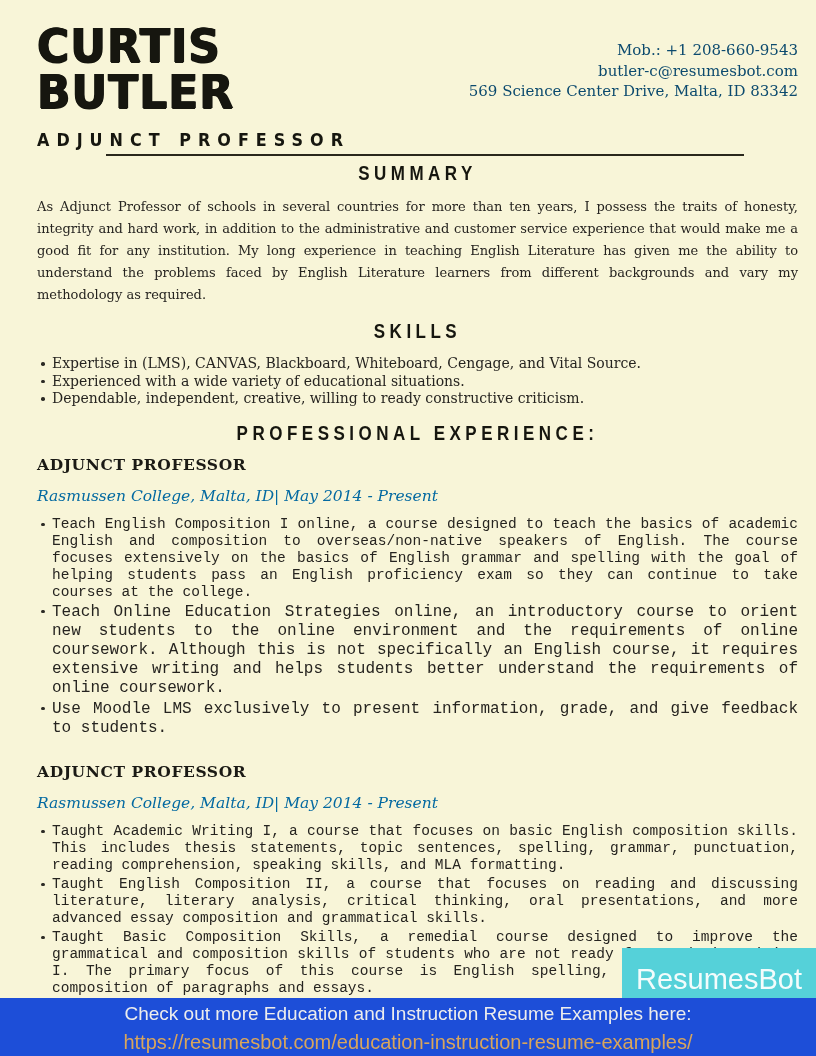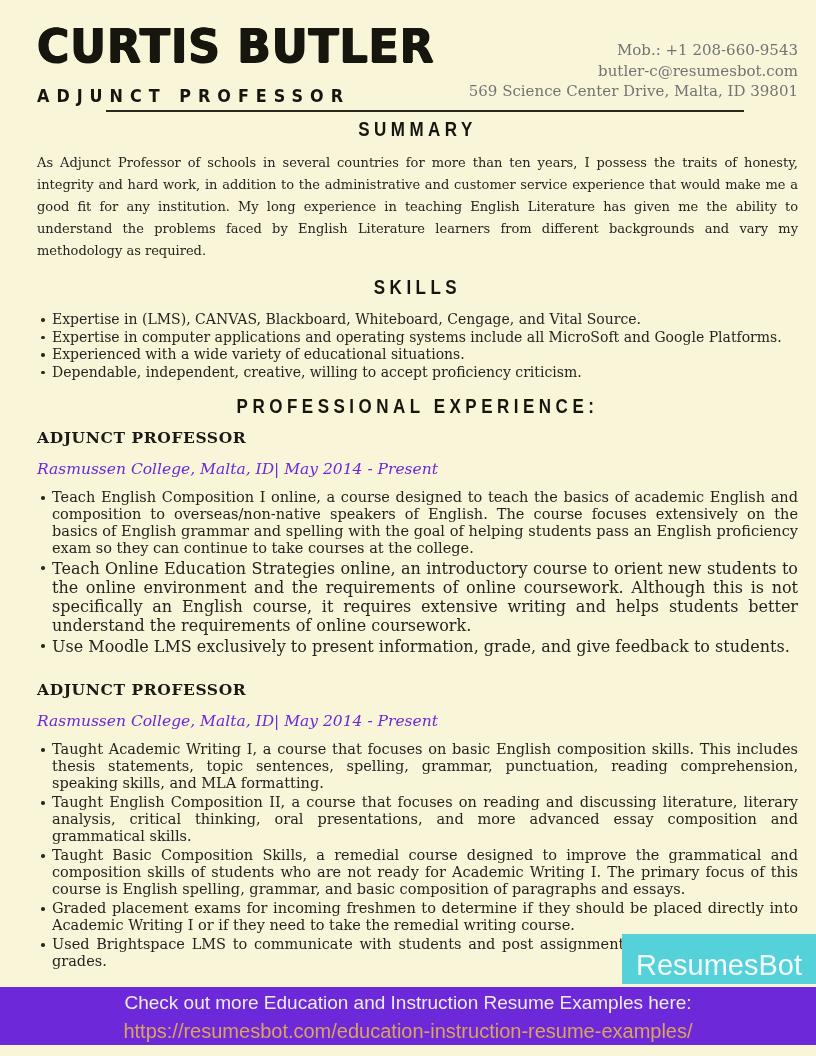--- a/index.html
+++ b/index.html
@@ -17,20 +17,21 @@
     font-family: "DejaVu Serif", serif;
     color: #262420;
     box-sizing: border-box;
     padding: 24px 18px 0 37px;
   }
   
   header {
     display: flex;
     justify-content: space-between;
     align-items: flex-start;
+    gap: 44px;
   }
   .name {
     margin: 0;
     font-family: "DejaVu Sans", sans-serif;
     font-weight: bold;
     font-size: 44px;
     line-height: 44px;
     letter-spacing: 1px;
     color: #16160f;
     transform: scaleY(1.04);
@@ -45,21 +46,21 @@
     letter-spacing: 7px;
     color: #16160f;
     transform: scaleY(1.15);
     transform-origin: left top;
   }
   .contact {
     margin-top: 16px;
     text-align: right;
     font-size: 15px;
     line-height: 20.5px;
-    color: #737373;
+    color: #0c4a6e;
     white-space: nowrap;
   }
   .divider {
     margin: 6px 54px 0 69px;
     border-top: 2.5px solid #2a281c;
   }
   
   h2.section-heading {
     margin: 8px 0 0 0;
     text-align: center;
@@ -107,56 +108,56 @@
     margin: 11px 0 0 0;
     font-size: 15.5px;
     font-weight: bold;
     letter-spacing: 0.6px;
     color: #1b1a15;
   }
   .job-meta {
     margin-top: 13px;
     font-style: italic;
     font-size: 15.5px;
-    color: #6d28d9;
+    color: #0369a1;
   }
   .job ul.bullets { margin-top: 11px; }
-  .job ul.bullets li { margin-top: 2px; font-size: 14.5px; line-height: 17px; }
+  .job ul.bullets li { margin-top: 2px; font-size: 14.5px; line-height: 17px; font-family: Liberation Mono, monospace; }
   #jobs .job:first-child ul.bullets li:nth-child(2),
   #jobs .job:first-child ul.bullets li:nth-child(3) {
     font-size: 16px;
     line-height: 19px;
   }
   
   .badge {
     position: absolute;
     right: 0;
-    bottom: 72px;
+    bottom: 58px;
     width: 194px;
     height: 50px;
     background: #55d1d9;
     display: flex;
     align-items: flex-end;
     justify-content: center;
     padding-bottom: 2px;
     box-sizing: border-box;
   }
   .badge span {
     font-family: "Liberation Sans", sans-serif;
     font-size: 29px;
     color: #f3fcfc;
   }
   
   footer {
     position: absolute;
     left: 0;
-    bottom: 11px;
+    bottom: 0;
     width: 816px;
     height: 58px;
-    background: #6d28d9;
+    background: #1d4ed8;
     text-align: center;
     font-family: "Liberation Sans", sans-serif;
     box-sizing: border-box;
     padding-top: 3px;
   }
   .footer-text {
     font-size: 19px;
     line-height: 26px;
     color: #ededed;
   }
@@ -174,35 +175,34 @@
 <div class="page">
 
   <header>
     <div class="header-left">
       <h1 class="name">CURTIS BUTLER</h1>
       <div class="person-title">ADJUNCT PROFESSOR</div>
     </div>
     <div class="contact">
       <div>Mob.: +1 208-660-9543</div>
       <div>butler-c@resumesbot.com</div>
-      <div>569 Science Center Drive, Malta, ID 39801</div>
+      <div>569 Science Center Drive, Malta, ID 83342</div>
     </div>
   </header>
 
   <div class="divider"></div>
 
   <h2 class="section-heading">SUMMARY</h2>
   <p class="summary">As Adjunct Professor of schools in several countries for more than ten years, I possess the traits of honesty, integrity and hard work, in addition to the administrative and customer service experience that would make me a good fit for any institution. My long experience in teaching English Literature has given me the ability to understand the problems faced by English Literature learners from different backgrounds and vary my methodology as required.</p>
 
   <h2 class="section-heading mt">SKILLS</h2>
   <ul class="bullets" id="skills-list">
       <li>Expertise in (LMS), CANVAS, Blackboard, Whiteboard, Cengage, and Vital Source.</li>
-      <li>Expertise in computer applications and operating systems include all MicroSoft and Google Platforms.</li>
       <li>Experienced with a wide variety of educational situations.</li>
-      <li>Dependable, independent, creative, willing to accept proficiency criticism.</li>
+      <li>Dependable, independent, creative, willing to ready constructive criticism.</li>
     </ul>
 
   <h2 class="section-heading mt">PROFESSIONAL EXPERIENCE:</h2>
   <div id="jobs">
       <div class="job">
         <h3 class="job-role">ADJUNCT PROFESSOR</h3>
         <div class="job-meta">Rasmussen College, Malta, ID| May 2014 - Present</div>
         <ul class="bullets">
           <li>Teach English Composition I online, a course designed to teach the basics of academic English and composition to overseas/non-native speakers of English. The course focuses extensively on the basics of English grammar and spelling with the goal of helping students pass an English proficiency exam so they can continue to take courses at the college.</li>
           <li>Teach Online Education Strategies online, an introductory course to orient new students to the online environment and the requirements of online coursework. Although this is not specifically an English course, it requires extensive writing and helps students better understand the requirements of online coursework.</li>

